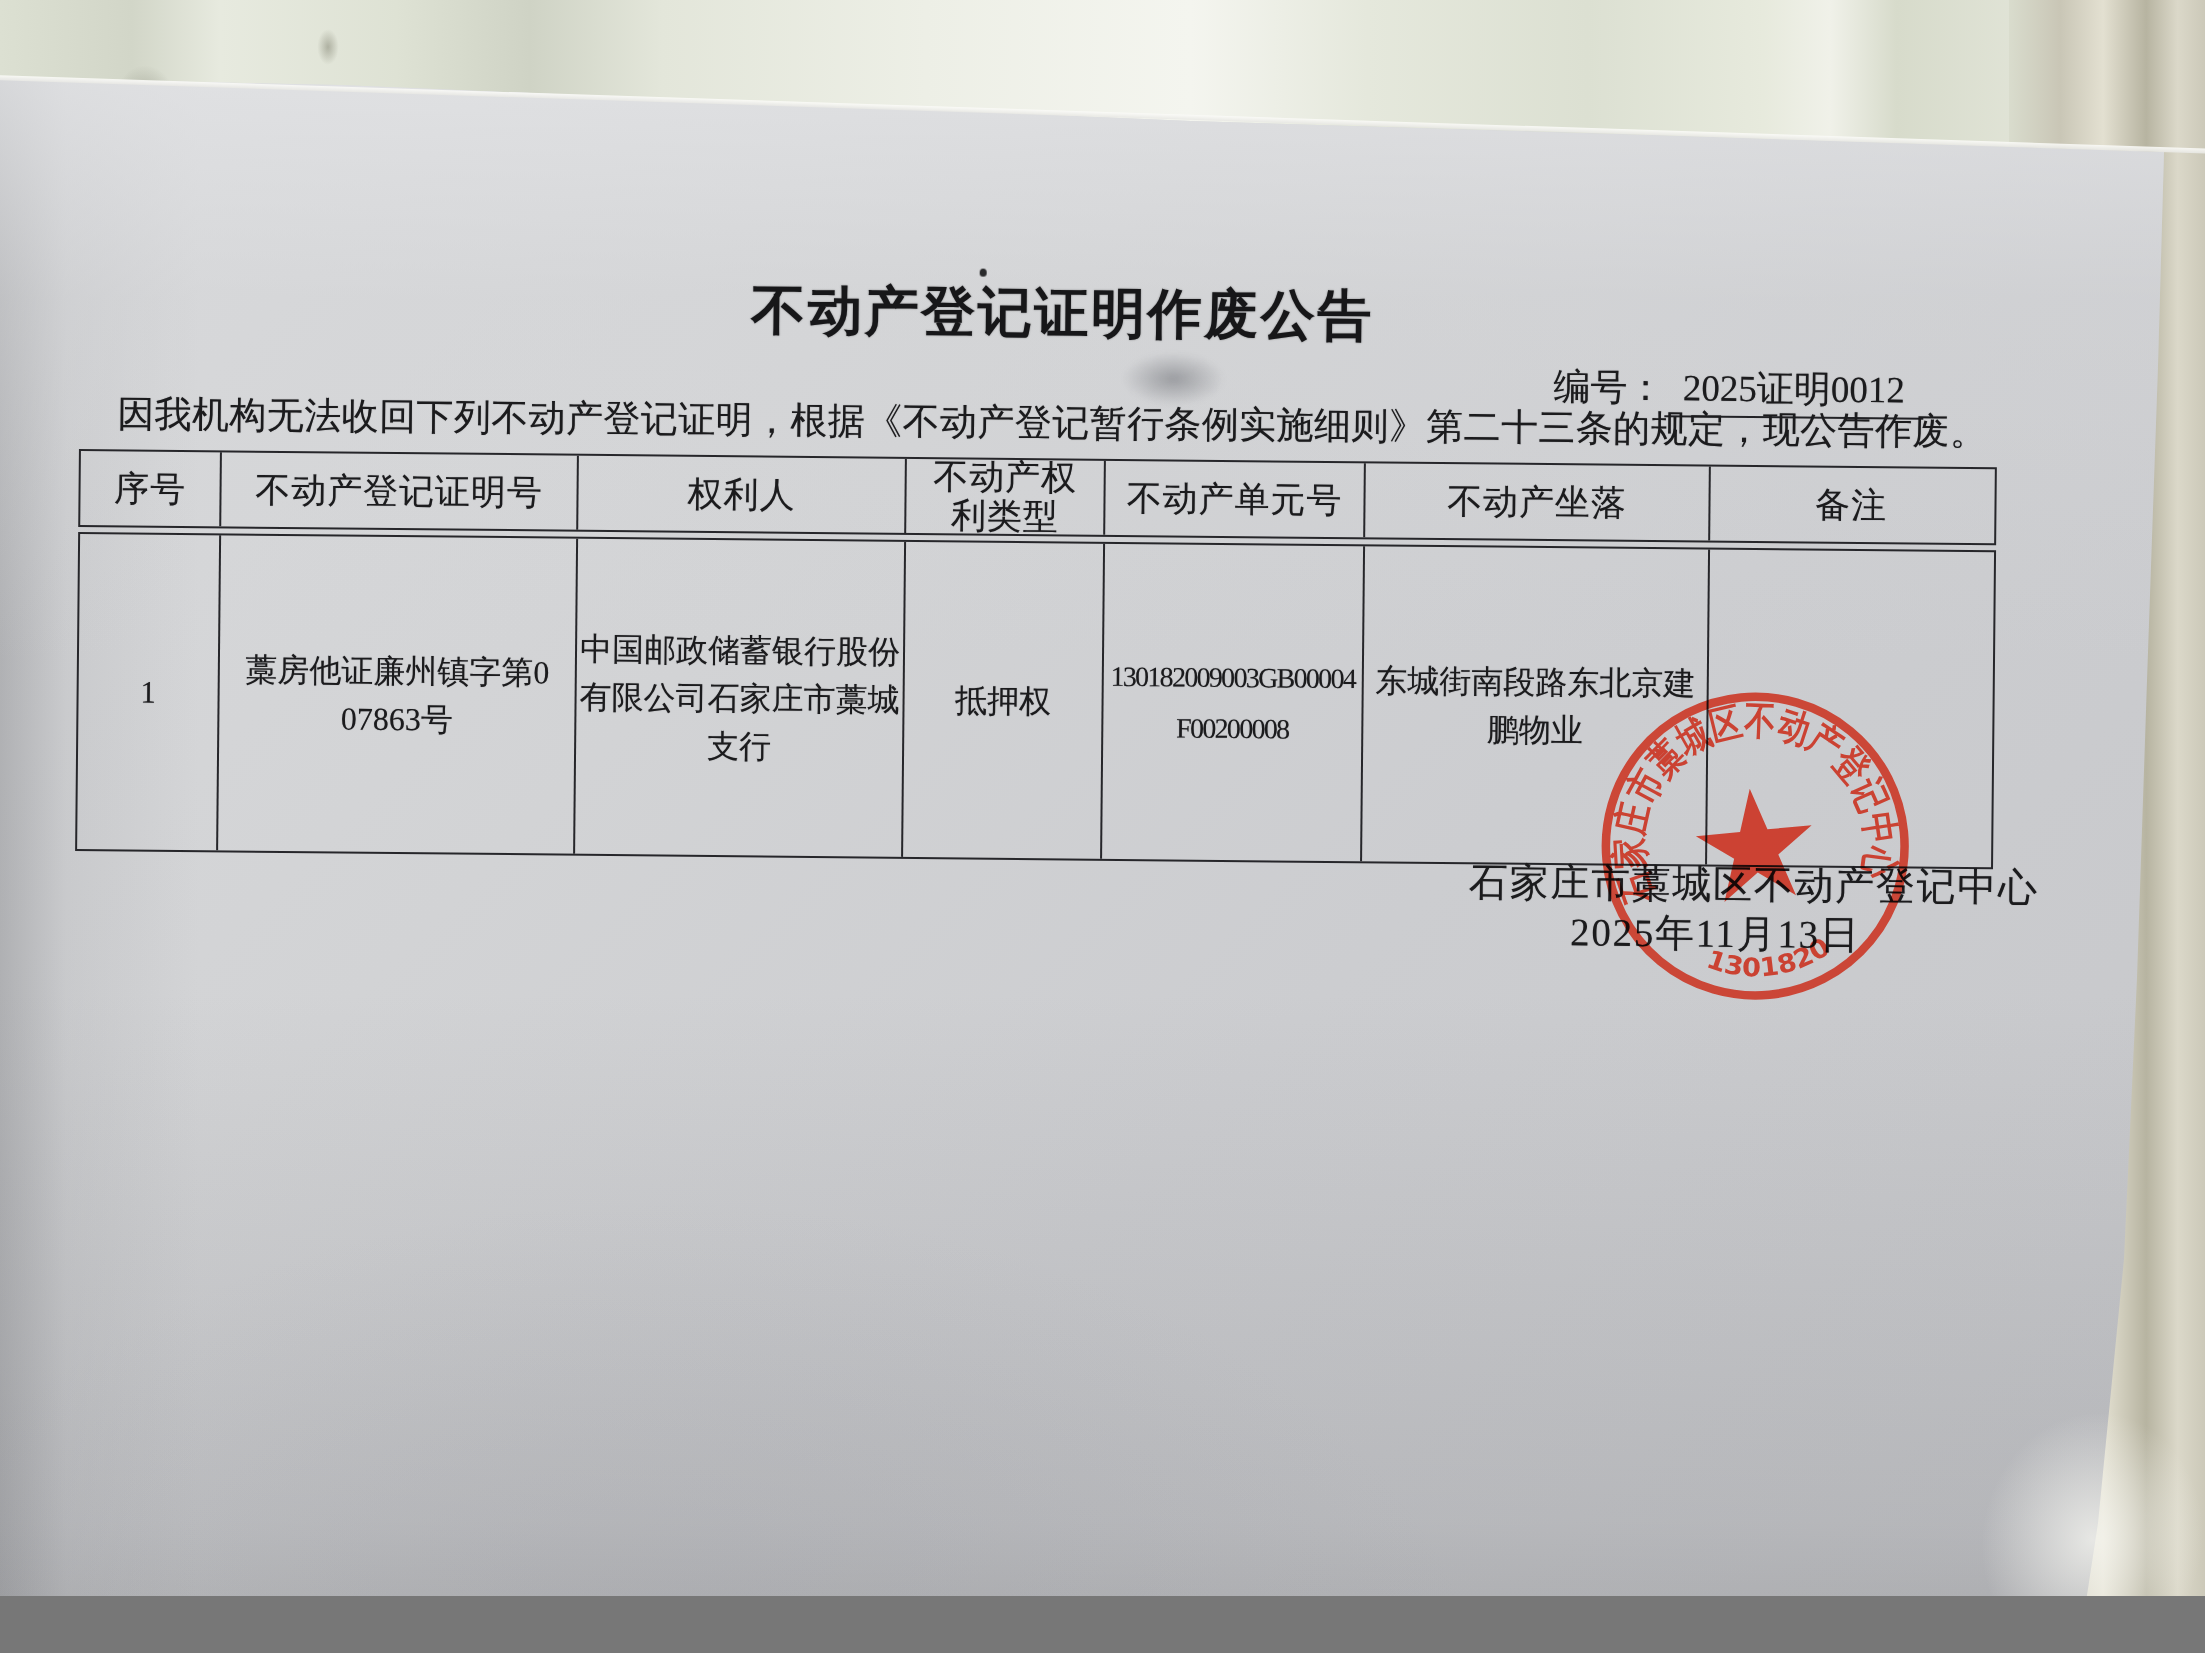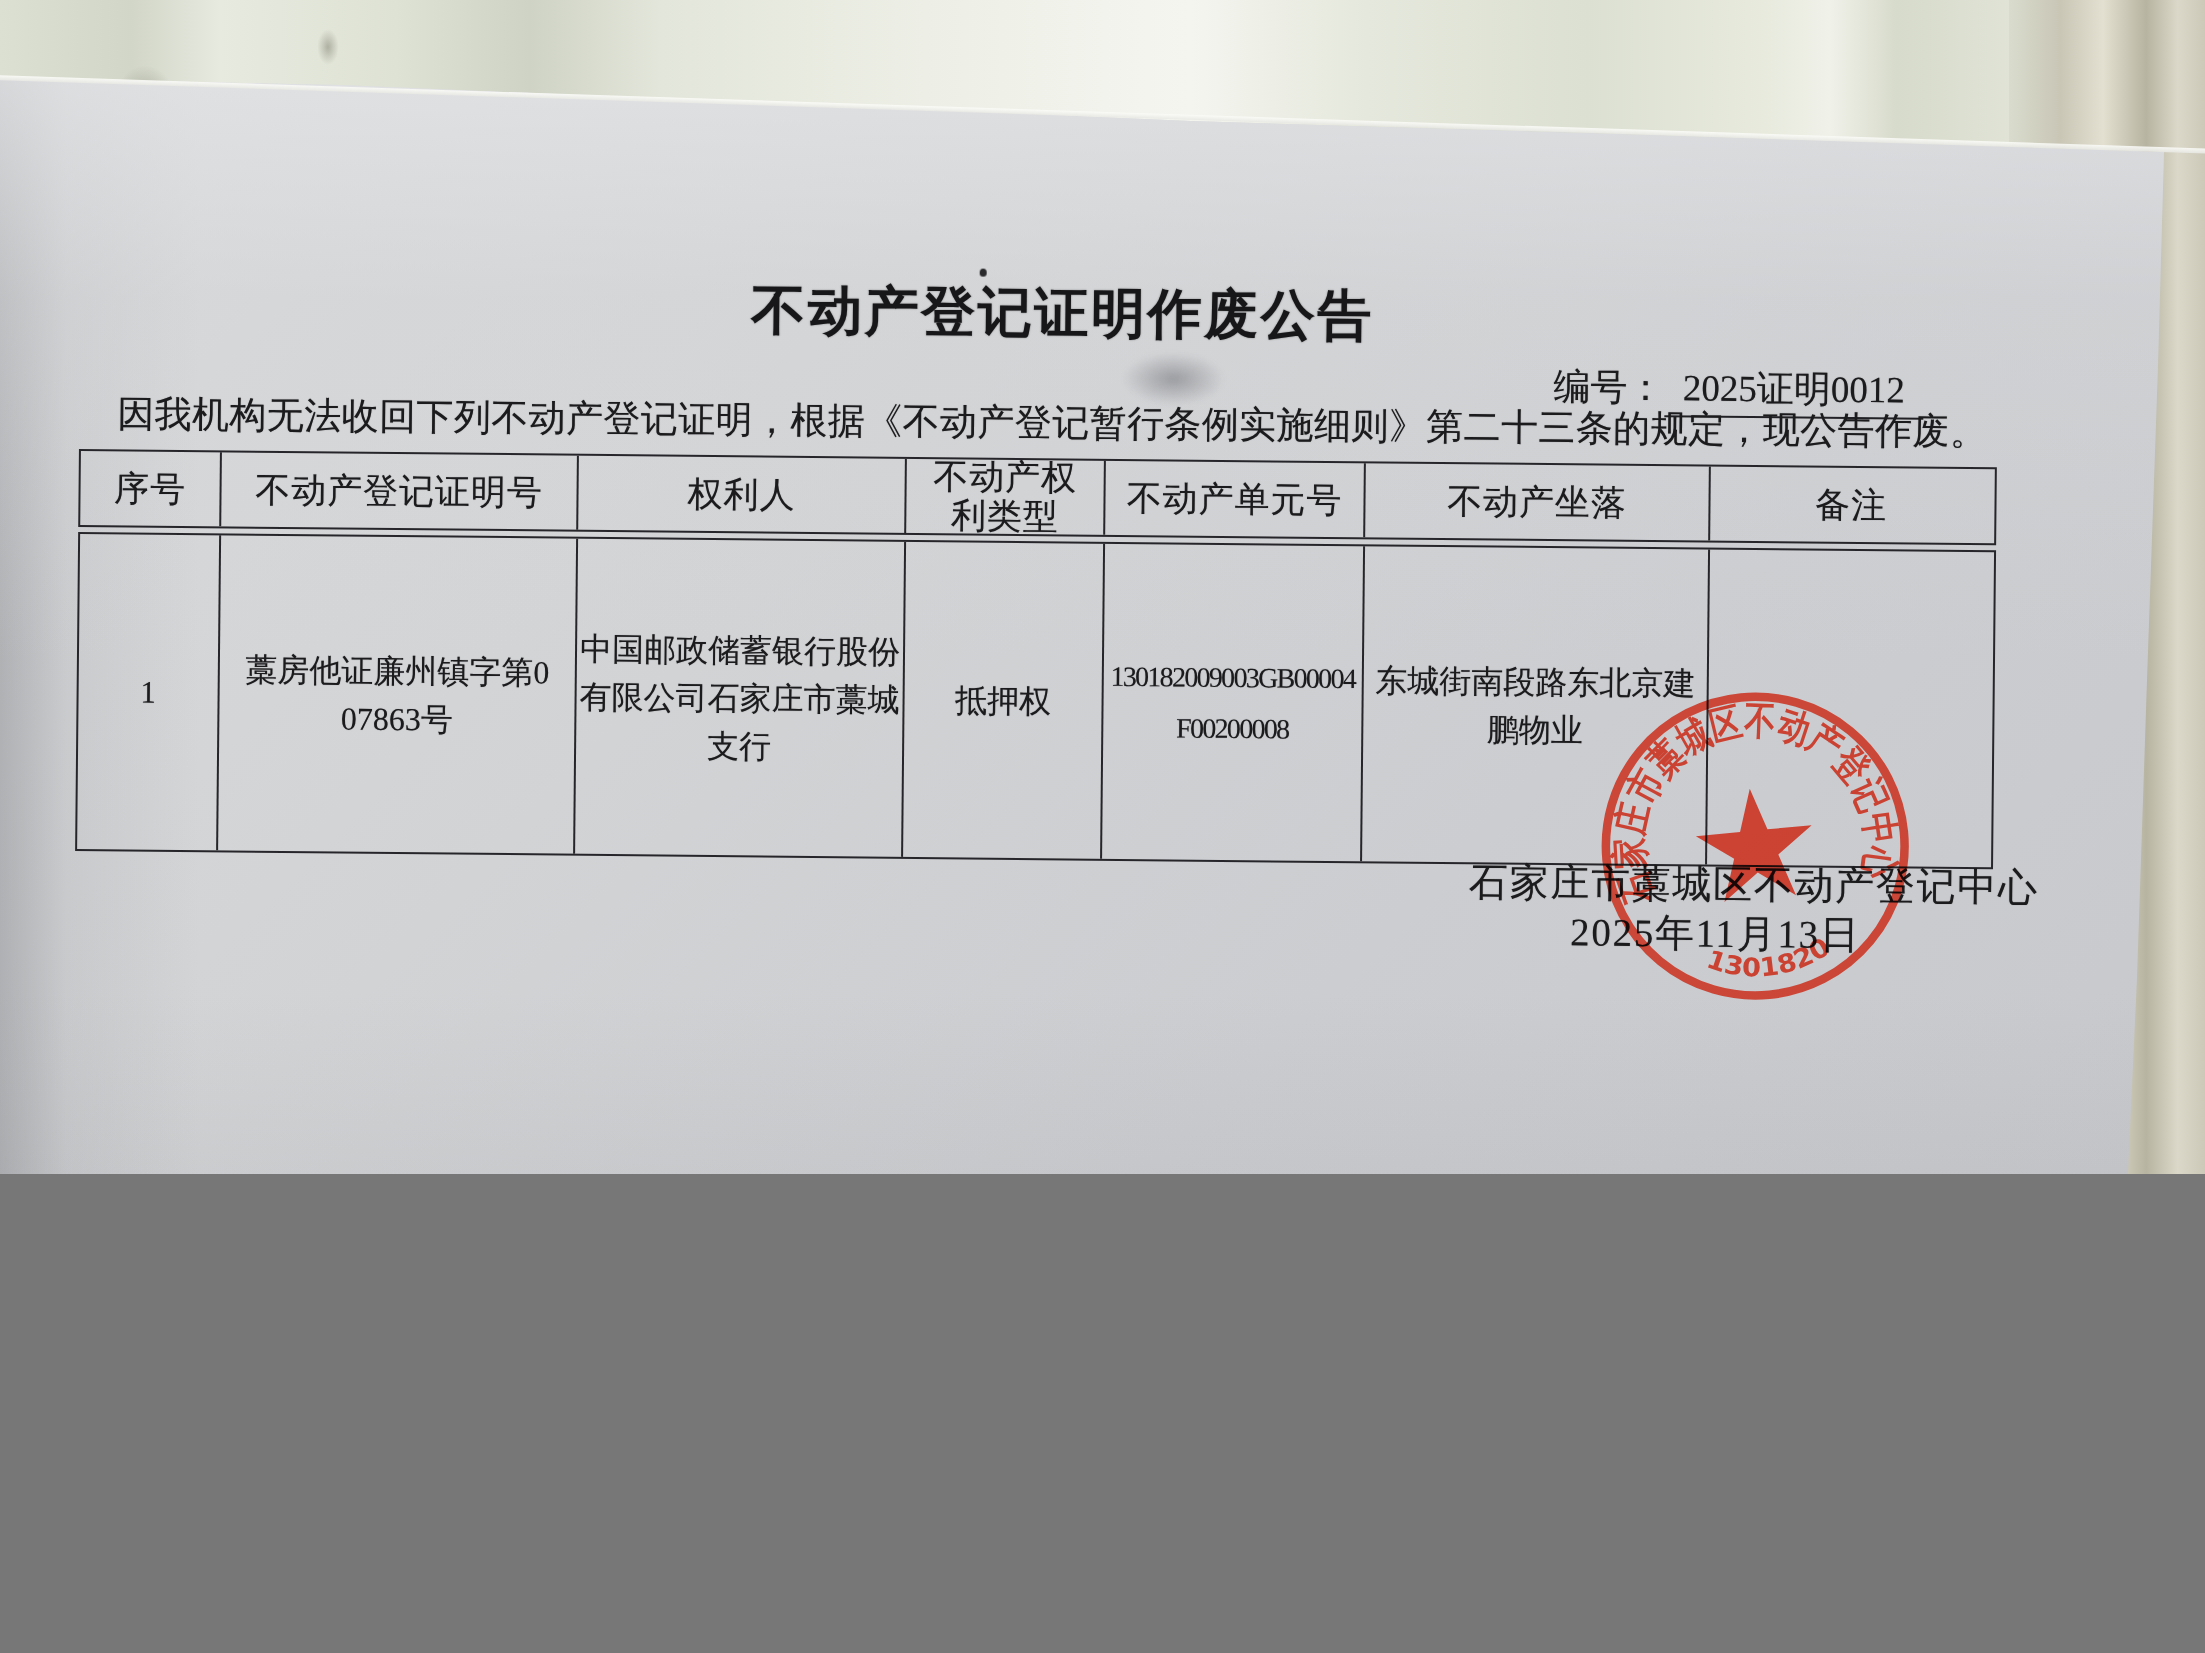--- a/index.html
+++ b/index.html
@@ -1,16 +1,16 @@
 <!DOCTYPE html>
 <html style="font-size:13.6px"><head>
 <meta charset="utf-8">
 <style>
   html,body{margin:0;padding:0;background:#777;}
-  #photo{position:relative;width:2205px;height:1174px;overflow:hidden;
+  #photo{position:relative;width:2205px;height:1596px;overflow:hidden;
          font-family:"Liberation Serif","DejaVu Serif",serif;background:#dfe2d5;}
 
   
   .bg-top{position:absolute;left:0;top:0;width:2205px;height:272px;
     background:
       radial-gradient(51px 77px at 145px 119px, rgba(70,72,55,.45), rgba(70,72,55,0) 70%),
       radial-gradient(34px 60px at 194px 223px, rgba(60,62,48,.40), rgba(60,62,48,0) 70%),
       radial-gradient(15.3px 25.5px at 328px 47px, rgba(80,80,60,.35), rgba(80,80,60,0) 70%),
       linear-gradient(90deg,#dce0d2 0%,#d2d6c8 6%,#e7eadf 10%,#dee2d4 18%,#cfd3c5 24%,
         #e3e6da 30%,#edefe6 42%,#f4f5ef 54%,#e5e8dc 62%,#dce0d2 72%,#e7eadd 80%,

